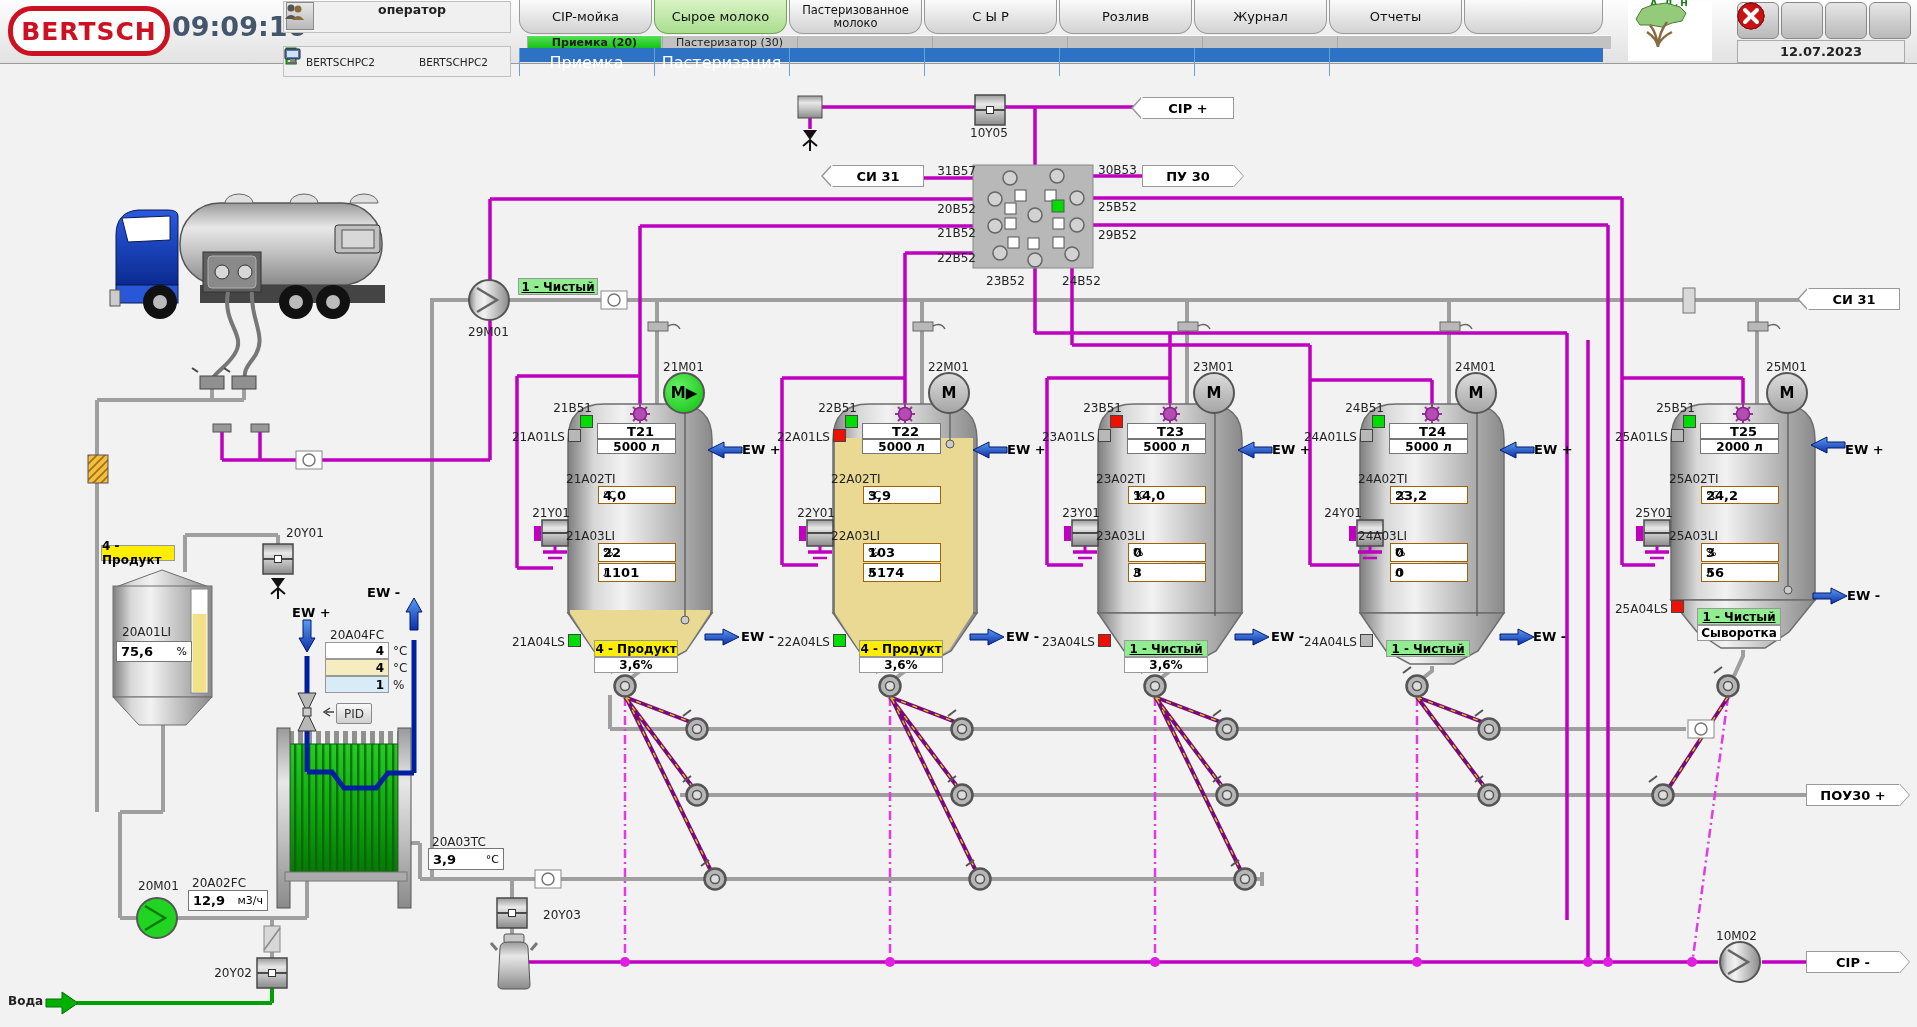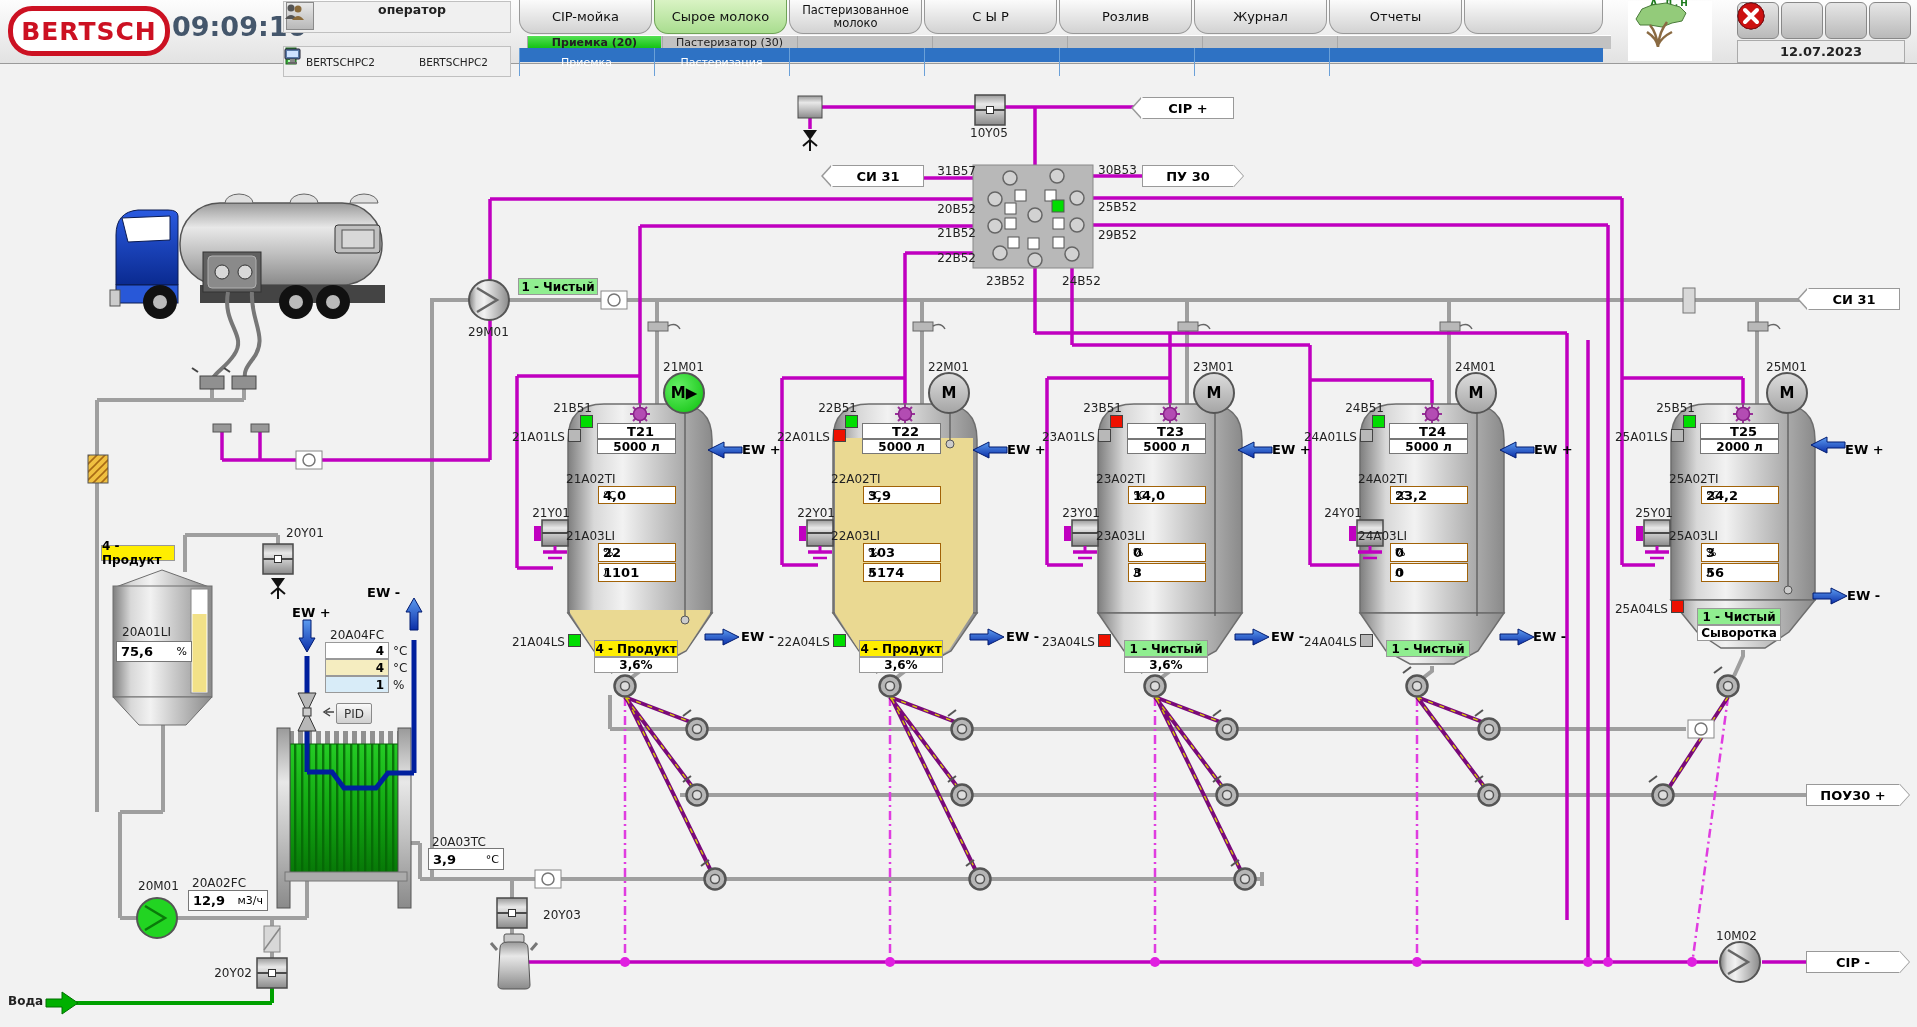--- a/index.html
+++ b/index.html
@@ -13,41 +13,41 @@
   .oplabel{flex:1;text-align:center;font-size:12.5px;font-weight:bold;color:#222;}
   .pcpanel{position:absolute;left:283px;top:32px;width:226px;height:29px;background:#f0f0f0;border:1px solid #c0c0c0;display:flex;align-items:center;justify-content:space-around;margin-top:14px;}
   .pcitem{display:flex;align-items:center;gap:3px;font-size:10.5px;color:#222;}
   .tab{position:absolute;top:0;height:34px;width:133px;background:linear-gradient(#fbfbfb,#d2d2d2);border:1px solid #999;border-top:none;border-radius:0 0 14px 14px;display:flex;align-items:center;justify-content:center;font-size:13px;color:#111;text-align:center;box-sizing:border-box;cursor:pointer;}
   .tab.small{font-size:11.5px;line-height:1.1;}
   .tab.act{background:linear-gradient(#d9f3c4,#a9dd8f);border-color:#6fa357;}
   .subrow{position:absolute;left:519px;top:35px;width:1084px;height:13px;background:#c2c2c2;border-top:1px solid #fff;margin-left:8px;}
   .subcell{position:absolute;top:0;height:13px;width:134px;font-size:11px;color:#222;display:flex;align-items:center;justify-content:center;border-left:1px solid #a8a8a8;box-sizing:border-box;cursor:pointer;}
   .subcell.on{background:linear-gradient(#54e054,#0fc00f);font-weight:bold;}
   .navrow{position:absolute;left:519px;top:48px;width:1084px;height:14px;background:#2e72c4;}
-  .navcell{position:absolute;top:0;height:28px;width:134px;font-size:11px;color:#fff;display:flex;align-items:center;justify-content:center;border-left:1px solid #6aa0d8;box-sizing:border-box;cursor:pointer;}
+  .navcell{position:absolute;top:0;height:28px;width:134px;font-size:16px;color:#fff;display:flex;align-items:center;justify-content:center;border-left:1px solid #6aa0d8;box-sizing:border-box;cursor:pointer;}
   .treelogo{position:absolute;left:1628px;top:1px;width:84px;height:60px;background:#fff;display:flex;flex-direction:column;align-items:center;}
   .treecap{font-size:9px;font-weight:bold;color:#1c7a1c;letter-spacing:2px;margin-top:-3px;}
   .winbtns{position:absolute;left:1737px;top:2px;display:flex;gap:2px;}
   .wbtn{width:40px;height:35px;background:linear-gradient(#e6e6e6,#b9b9b9);border:1px solid #888;border-radius:6px;display:flex;align-items:center;justify-content:center;cursor:pointer;}
   .datebox{position:absolute;left:1737px;top:40px;width:166px;height:21px;background:#ececec;border:1px solid #aaa;display:flex;align-items:center;justify-content:center;font-weight:bold;font-size:13px;color:#222;}
   
   .tg{position:absolute;font-size:12px;color:#222;white-space:nowrap;z-index:10;}
   .tr{text-align:right;}
   .ewt{position:absolute;font-weight:bold;font-size:13px;color:#000;white-space:nowrap;z-index:10;}
   .vb{position:absolute;background:#fff;border:1px solid #777;display:flex;justify-content:space-between;align-items:center;padding:0 4px;box-sizing:border-box;z-index:10;}
   .vb .v{font-weight:bold;font-size:13px;color:#000;}
   .vb .u{font-size:11px;color:#000;}
   .fcrow{position:absolute;width:64px;height:17px;border:1px solid #999;display:flex;align-items:center;justify-content:flex-end;padding-right:4px;box-sizing:border-box;font-weight:bold;font-size:12px;z-index:10;}
   .bgy{background:#f5edc0;} .bgb{background:#d8ecf8;} .bgw{background:#fff;}
   .alabel{position:absolute;background:#fff;border:1px solid #999;font-weight:bold;font-size:13px;color:#000;display:flex;align-items:center;justify-content:center;height:22px;box-sizing:border-box;z-index:10;}
   .alabel.pl::before{content:"";position:absolute;left:-10px;top:-1px;border-top:11px solid transparent;border-bottom:11px solid transparent;border-right:10px solid #fff;filter:drop-shadow(-1.5px 0 0 #999);}
   .alabel.pr::after{content:"";position:absolute;right:-10px;top:-1px;border-top:11px solid transparent;border-bottom:11px solid transparent;border-left:10px solid #fff;filter:drop-shadow(1.5px 0 0 #999);}
   .pidbtn{position:absolute;left:336px;top:703px;width:34px;height:19px;background:linear-gradient(#fafafa,#cfcfcf);border:1px solid #8a8a8a;border-radius:2px;display:flex;align-items:center;justify-content:center;font-size:12px;color:#333;z-index:10;cursor:pointer;}
   .statebox{position:absolute;border:1px solid #999;font-weight:bold;font-size:12px;display:flex;align-items:center;justify-content:center;box-sizing:border-box;z-index:10;}
-  .yl{background:#ffee00;} .gr{background:#90ee90;} .wh{background:#fff;font-weight:normal;}
+  .yl{background:#ffee00;} .gr{background:#90ee90;text-decoration:underline;} .wh{background:#fff;font-weight:normal;}
   
   .tank{position:absolute;top:0;width:264px;height:1027px;z-index:10;}
   .tank span,.tank div{position:absolute;}
   .tk-b51-lab{left:36px;top:401px;width:48px;font-size:12px;color:#222;text-align:right;}
   .tk-b51{left:72px;top:415px;}
   .tk-a01-lab{left:0;top:430px;width:57px;font-size:12px;color:#222;text-align:right;}
   .tk-a01{left:60px;top:429px;}
   .tk-name{left:89px;top:423px;width:79px;height:16px;background:#fff;border:1px solid #777;font-weight:bold;font-size:13px;display:flex;align-items:center;justify-content:center;box-sizing:border-box;padding-left:8px;}
   .tk-cap{left:89px;top:439px;width:79px;height:15px;background:#fff;border:1px solid #777;font-weight:bold;font-size:12px;display:flex;align-items:center;justify-content:center;box-sizing:border-box;}
   .tk-ti-lab,.tk-li-lab{left:58px;width:148px;font-size:12px;color:#222;text-align:left;}

